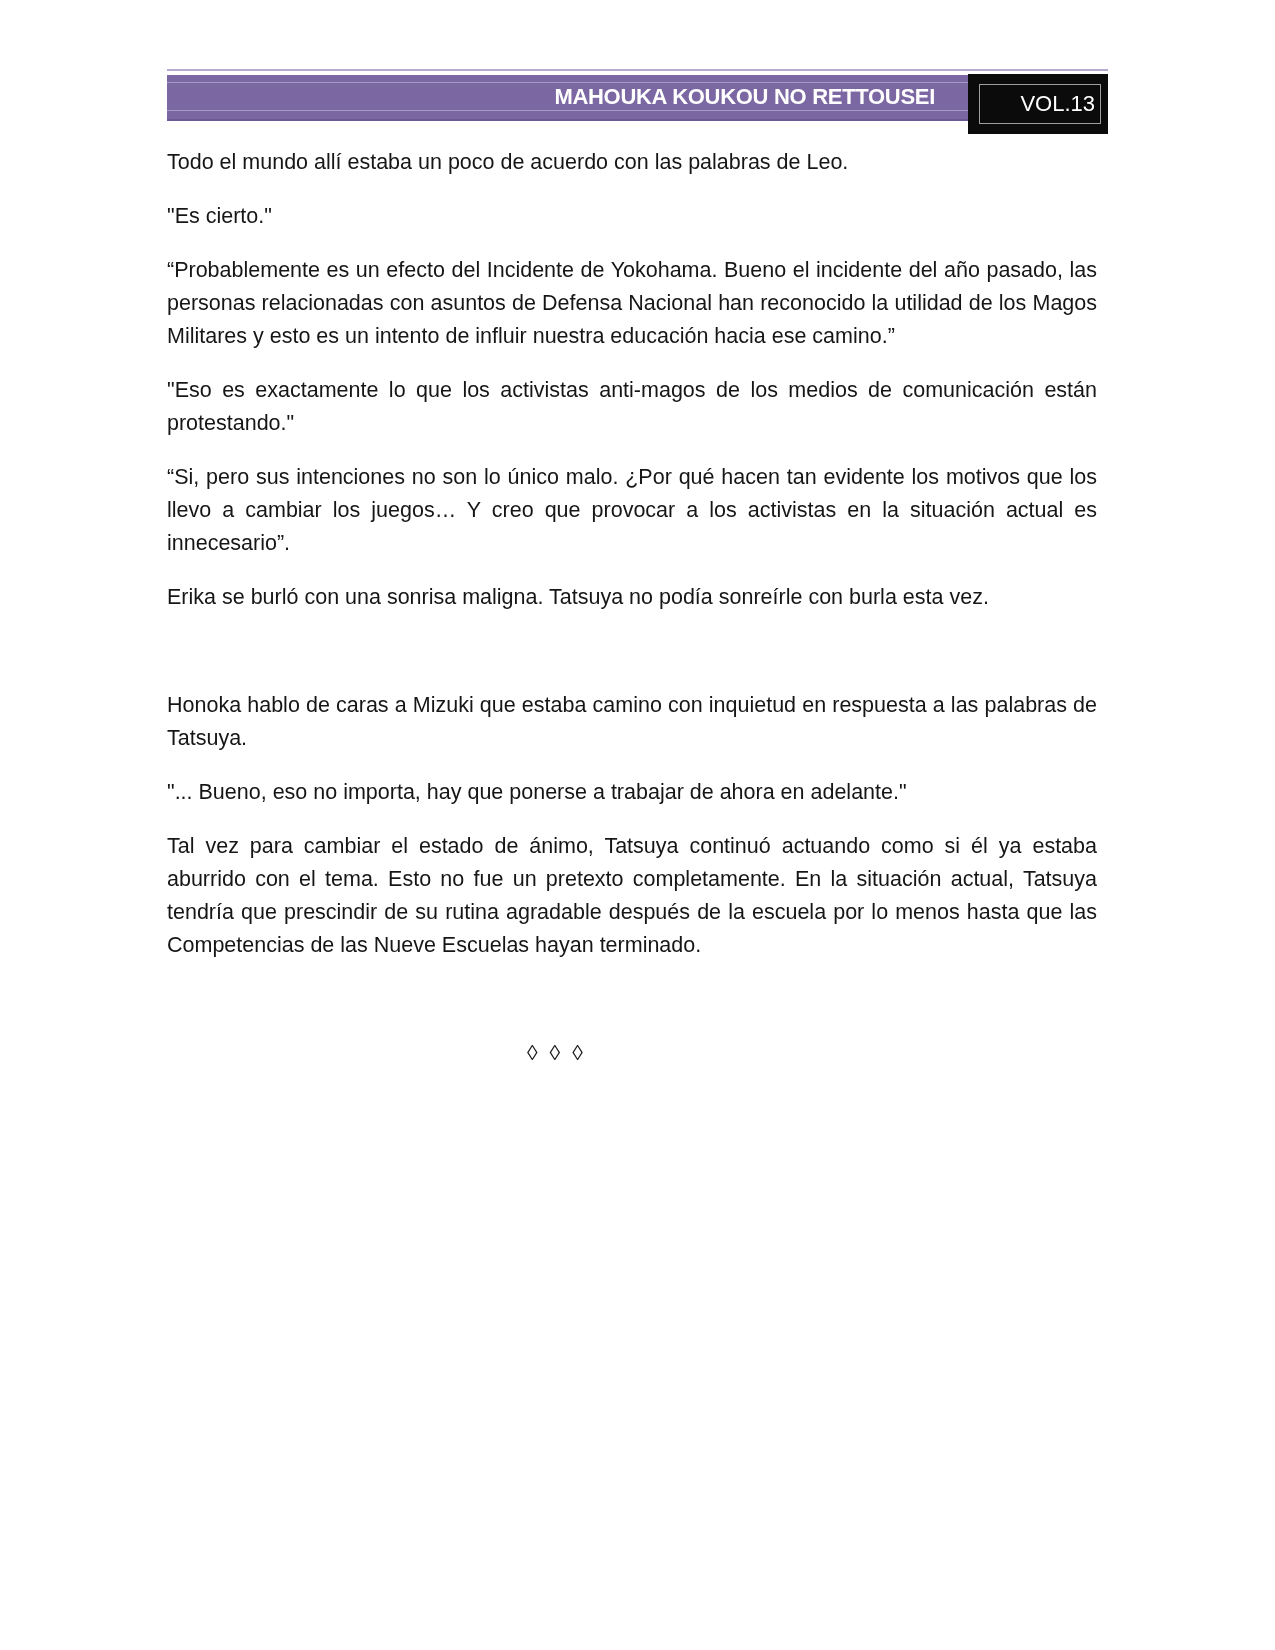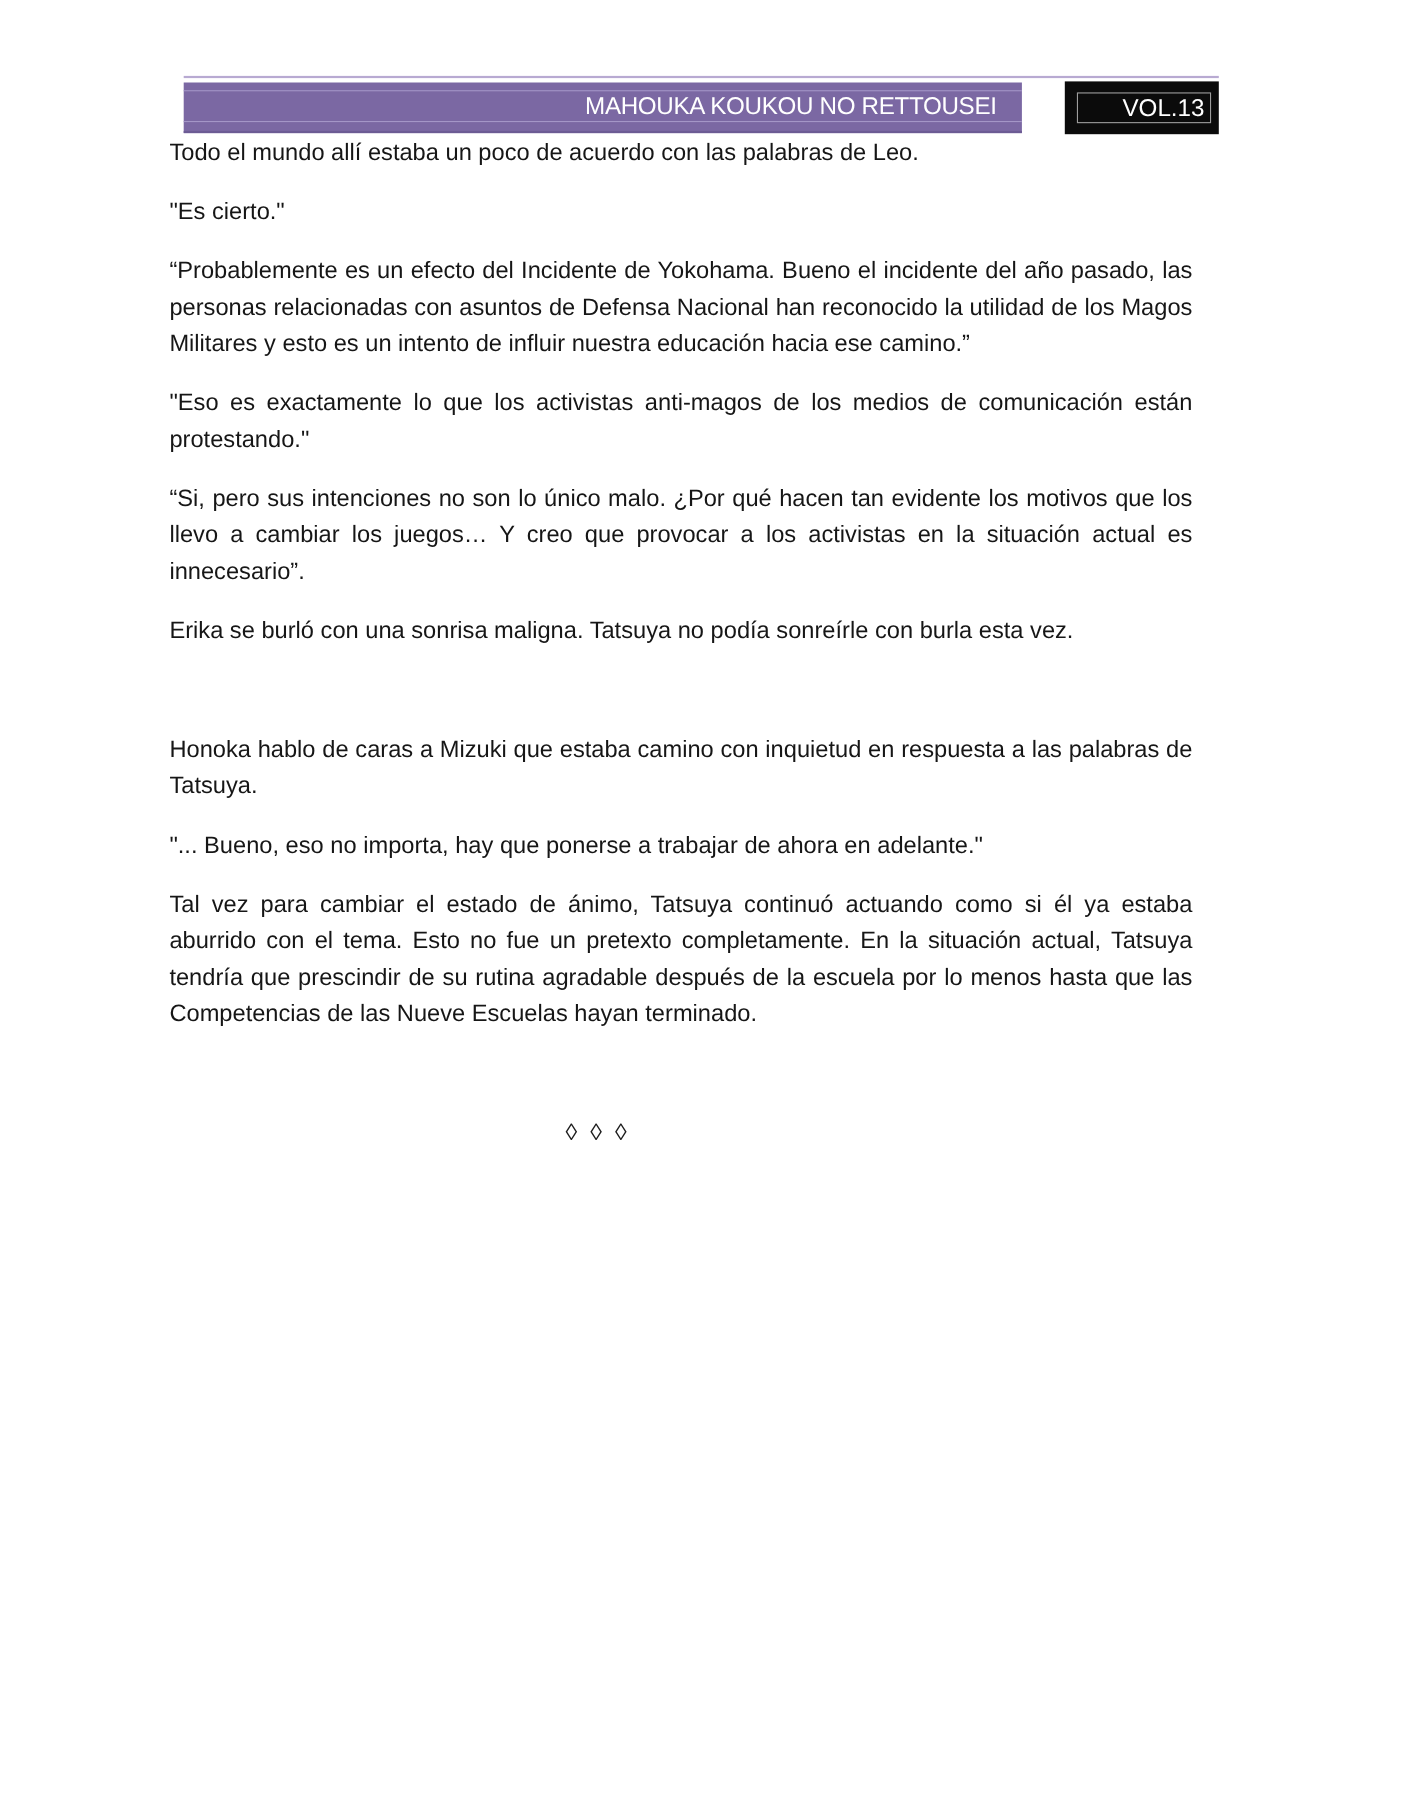--- a/index.html
+++ b/index.html
@@ -36,68 +36,69 @@
   .header-bar {
     flex: 1;
     height: 46px;
     margin-top: 1px;
     background: #7b68a3;
     border-bottom: 2px solid #6c5b94;
     position: relative;
     display: flex;
     align-items: center;
     justify-content: flex-end;
-    padding-right: 23px;
+    padding-right: 33px;
+    font-weight: bold;
   }
   .header-bar-innerlines {
     position: absolute;
     left: 0; right: 0;
     top: 7px; bottom: 8px;
     border-top: 1px solid #a496c7;
     border-bottom: 1px solid #a496c7;
     pointer-events: none;
   }
   .header-title {
     color: #ffffff;
     font-size: 22px;
     letter-spacing: -0.3px;
     white-space: nowrap;
     position: relative;
   }
   .vol-box {
     width: 140px;
-    height: 48px;
+    height: 60px;
     background: #0b0b0b;
     position: relative;
     display: flex;
     align-items: center;
     justify-content: flex-end;
     padding-right: 13px;
-    margin-left: 39px;
   }
   .vol-box-innerline {
     position: absolute;
     left: 11px; right: 7px;
     top: 10px; bottom: 10px;
     border: 1px solid #9e9e9e;
     pointer-events: none;
   }
   .vol-label {
     color: #ffffff;
     font-size: 22px;
     white-space: nowrap;
     position: relative;
   }
 
   
   .content {
     position: absolute;
     top: 122px;
-    left: 154px;
+    left: 167px;
     width: 930px;
+    padding-top: 24px;
   }
   .content p {
     margin: 0 0 21px 0;
     font-size: 21.5px;
     line-height: 33px;
     text-align: justify;
   }
   .blank-line {
     height: 33px;
     margin-bottom: 21px;

